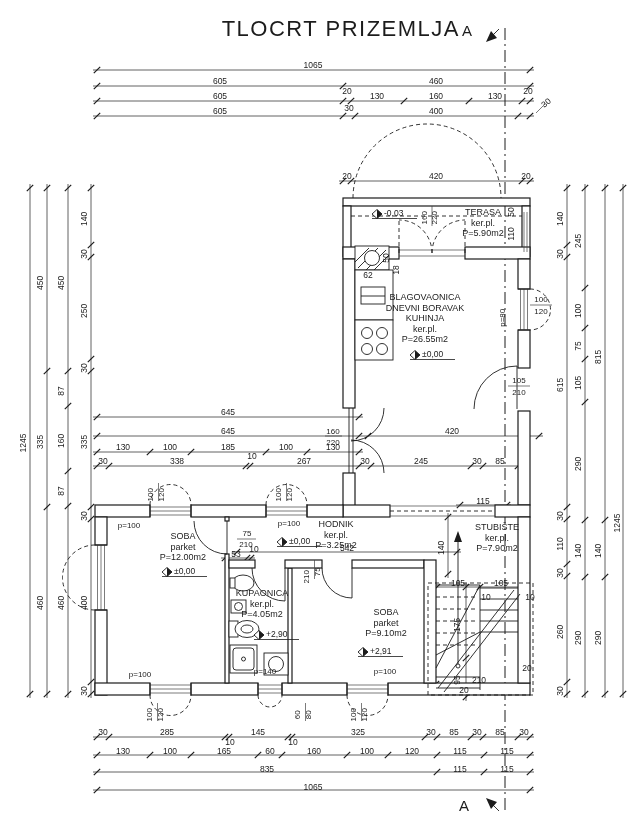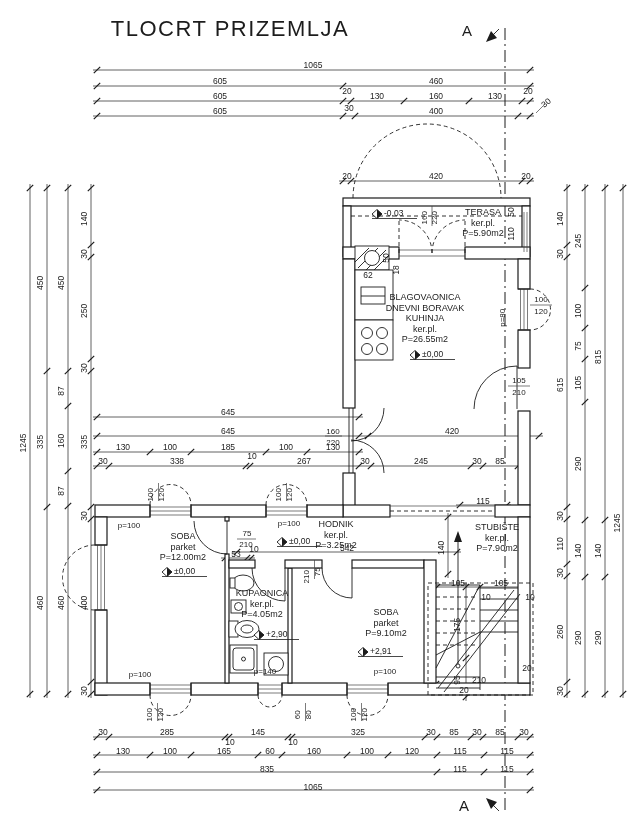--- a/index.html
+++ b/index.html
@@ -1,18 +1,18 @@
 <!DOCTYPE html>
 <html><head>
 <meta charset="utf-8">
 <style>
   html,body{margin:0;padding:0;background:#fff;}
   .plan{position:relative;width:643px;height:826px;background:#fff;overflow:hidden;
         font-family:"Liberation Sans",sans-serif;}
-  .title{position:absolute;left:0;top:16px;width:460px;text-align:center;
+  .title{position:absolute;left:0;top:16px;width:460px;text-align:right;
          font-size:22px;letter-spacing:1.5px;color:#1c1c1c;}
   svg{position:absolute;left:0;top:0;}
   svg text{font-family:"Liberation Sans",sans-serif;fill:#1c1c1c;}
   .w{fill:#fff;stroke:#1c1c1c;stroke-width:1.2;}
   .ln{stroke:#1c1c1c;stroke-width:0.9;fill:none;}
   .thin{stroke:#444;stroke-width:0.7;fill:none;}
   .dash{stroke:#1c1c1c;stroke-width:0.9;fill:none;stroke-dasharray:4 3;}
   .dimln{stroke:#3a3a3a;stroke-width:0.8;}
   .tick{stroke:#1c1c1c;stroke-width:1.2;}
   .sect{stroke:#1c1c1c;stroke-width:1;fill:none;stroke-dasharray:12 4 2 4;}

